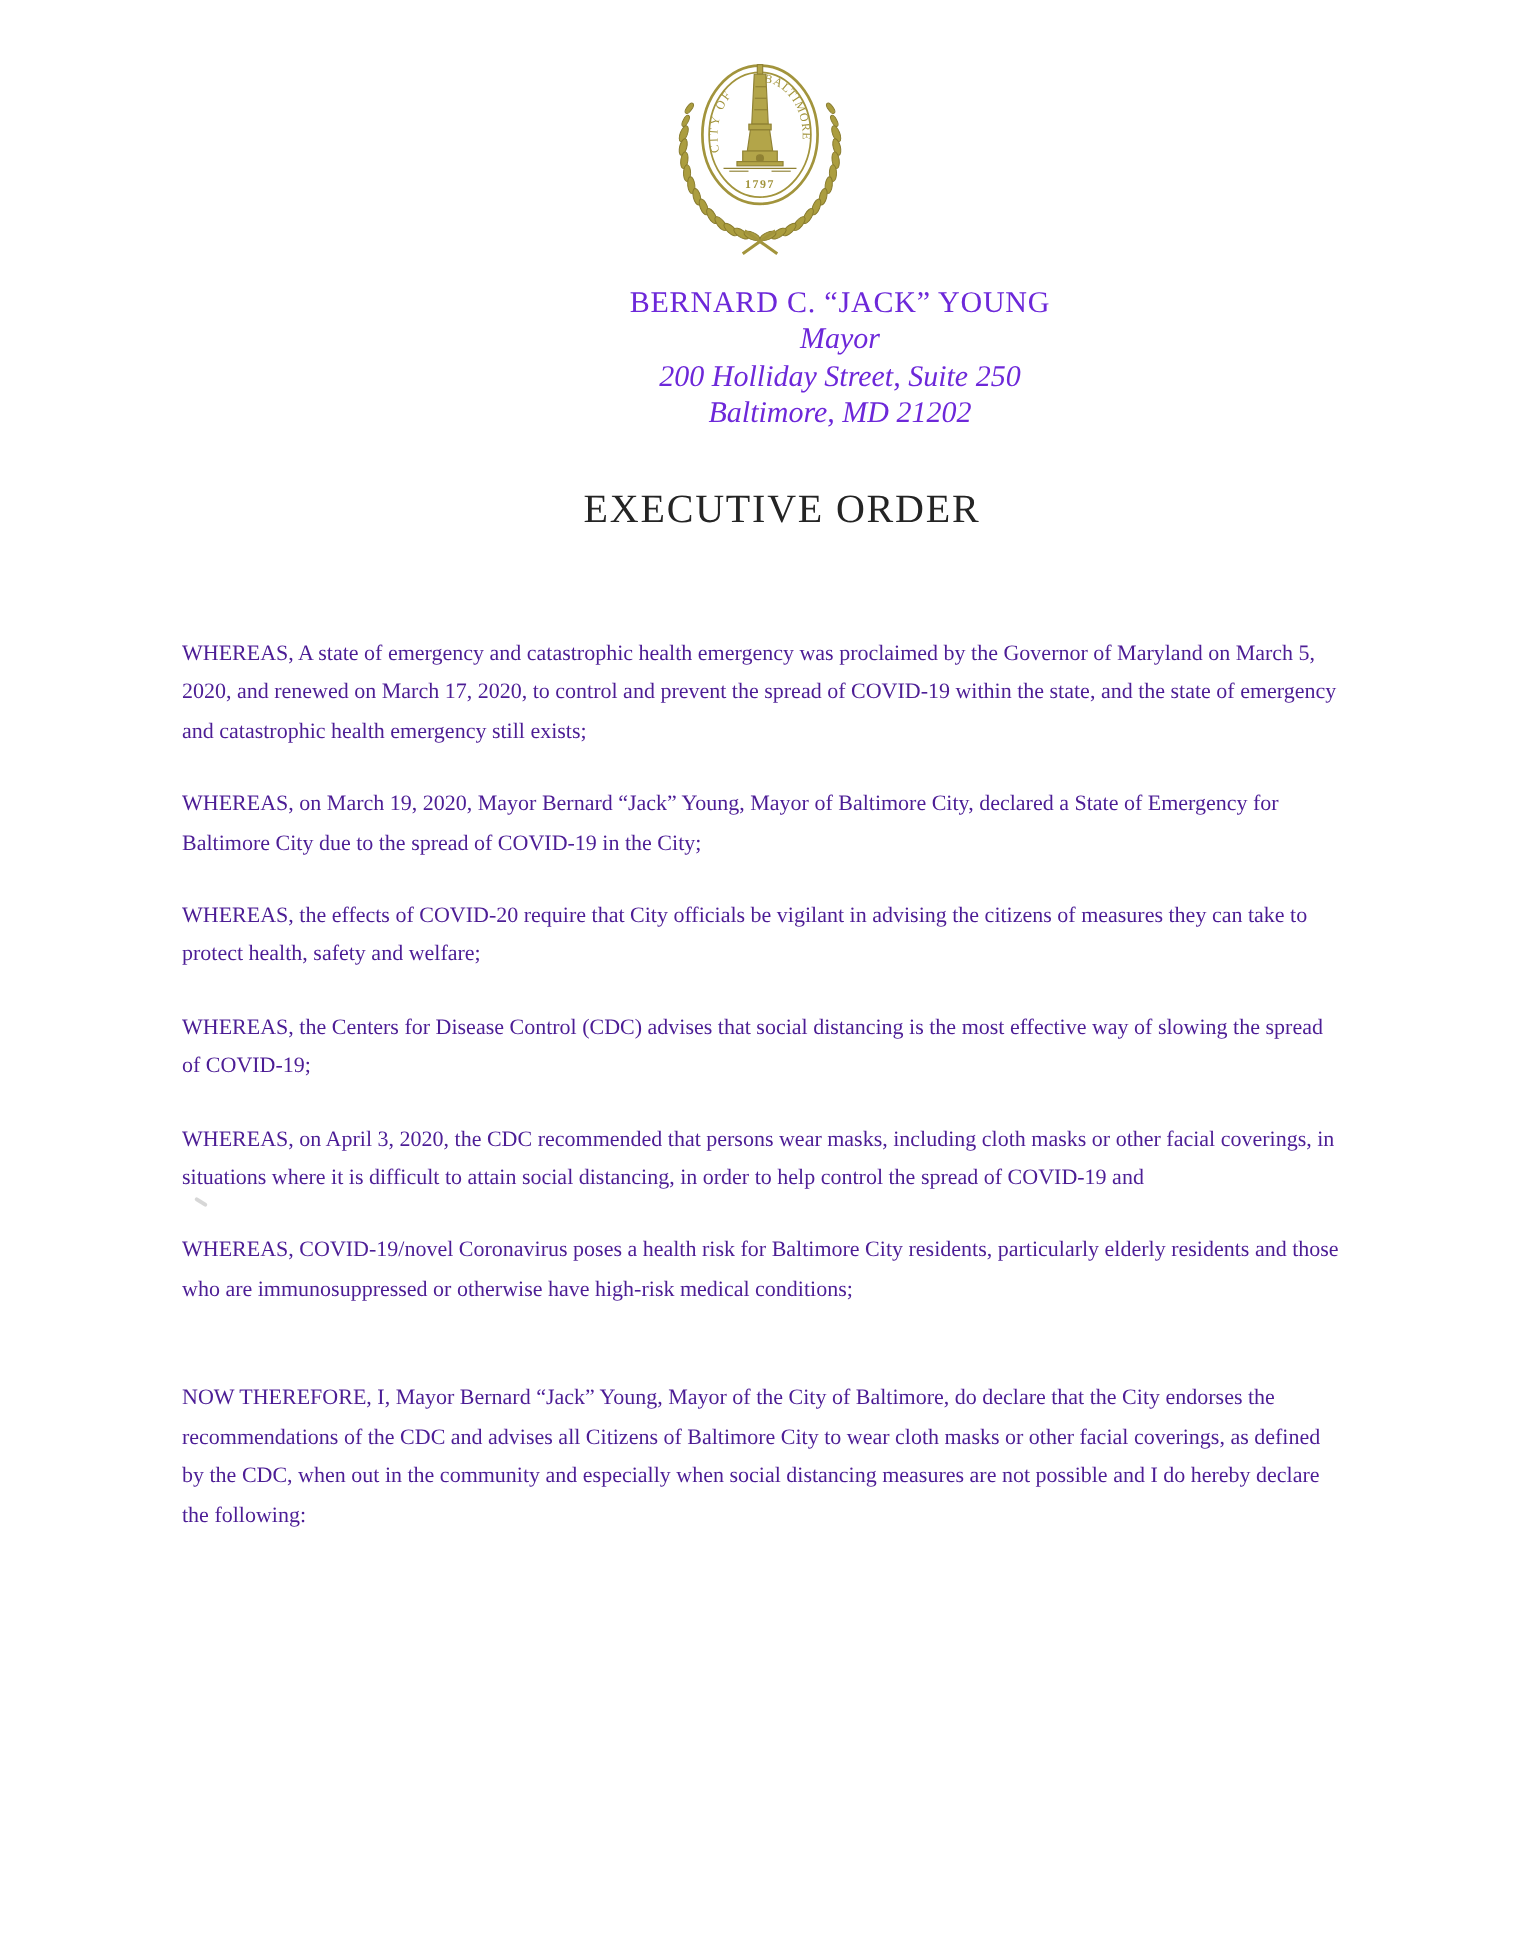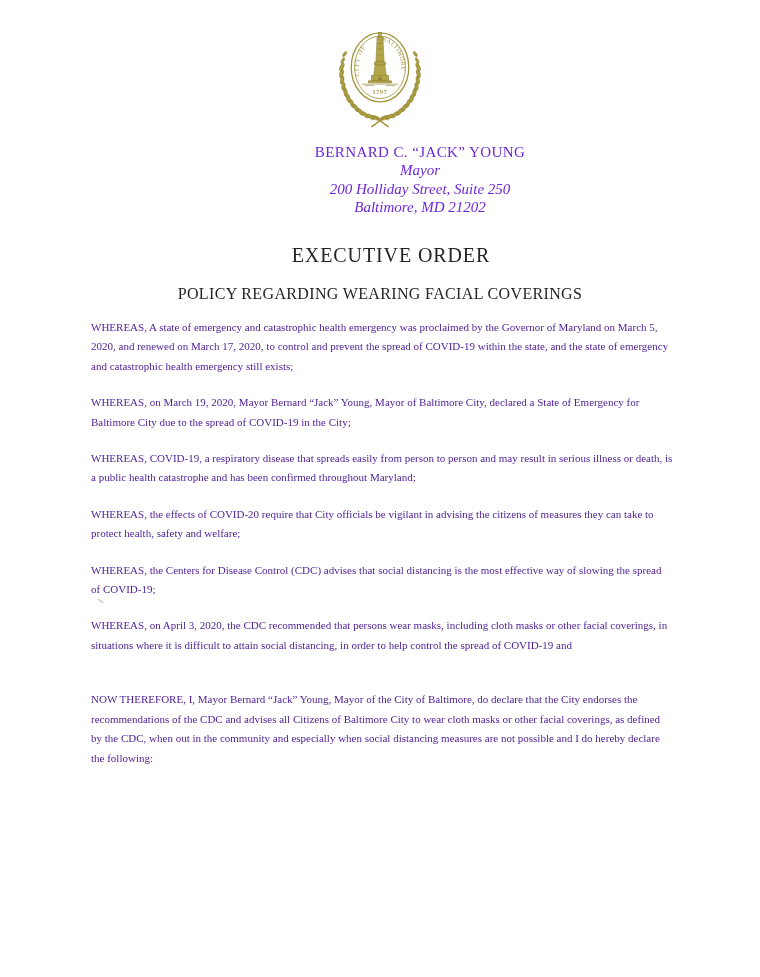--- a/index.html
+++ b/index.html
@@ -159,27 +159,26 @@
   </svg>
 
   <div class="header-block">
     <div class="header-name">BERNARD C. “JACK” YOUNG</div>
     <div class="header-italic">Mayor</div>
     <div class="header-italic">200 Holliday Street, Suite 250</div>
     <div class="header-italic">Baltimore, MD 21202</div>
   </div>
 
   <div class="doc-title">EXECUTIVE ORDER</div>
-  <div class="doc-subtitle">POLICY REGARDING WEARING FACIAL COVERINGS</div>
 
   <div class="body-text">
     <p>WHEREAS, A state of emergency and catastrophic health emergency was proclaimed by the Governor of Maryland on March 5, 2020, and renewed on March 17, 2020, to control and prevent the spread of COVID-19 within the state, and the state of emergency and catastrophic health emergency still exists;</p>
     <p>WHEREAS, on March 19, 2020, Mayor Bernard “Jack” Young, Mayor of Baltimore City, declared a State of Emergency for Baltimore City due to the spread of COVID-19 in the City;</p>
-    <p>WHEREAS, COVID-19, a respiratory disease that spreads easily from person to person and may result in serious illness or death, is a public health catastrophe and has been confirmed throughout Maryland;</p>
     <p>WHEREAS, the effects of COVID-20 require that City officials be vigilant in advising the citizens of measures they can take to protect health, safety and welfare;</p>
     <p>WHEREAS, the Centers for Disease Control (CDC) advises that social distancing is the most effective way of slowing the spread of COVID-19;</p>
     <p>WHEREAS, on April 3, 2020, the CDC recommended that persons wear masks, including cloth masks or other facial coverings, in situations where it is difficult to attain social distancing, in order to help control the spread of COVID-19 and</p>
+    <p>WHEREAS, COVID-19/novel Coronavirus poses a health risk for Baltimore City residents, particularly elderly residents and those who are immunosuppressed or otherwise have high-risk medical conditions;</p>
     <p class="final-para">NOW THEREFORE, I, Mayor Bernard “Jack” Young, Mayor of the City of Baltimore, do declare that the City endorses the recommendations of  the CDC and advises all Citizens of Baltimore City to wear cloth masks or other facial coverings, as defined by the CDC, when out in the community and especially when social distancing measures are not possible and I do hereby declare the following:</p>
   </div>
 
   <div class="scan-artifact"></div>
 
 </div>
 
 </body></html>

